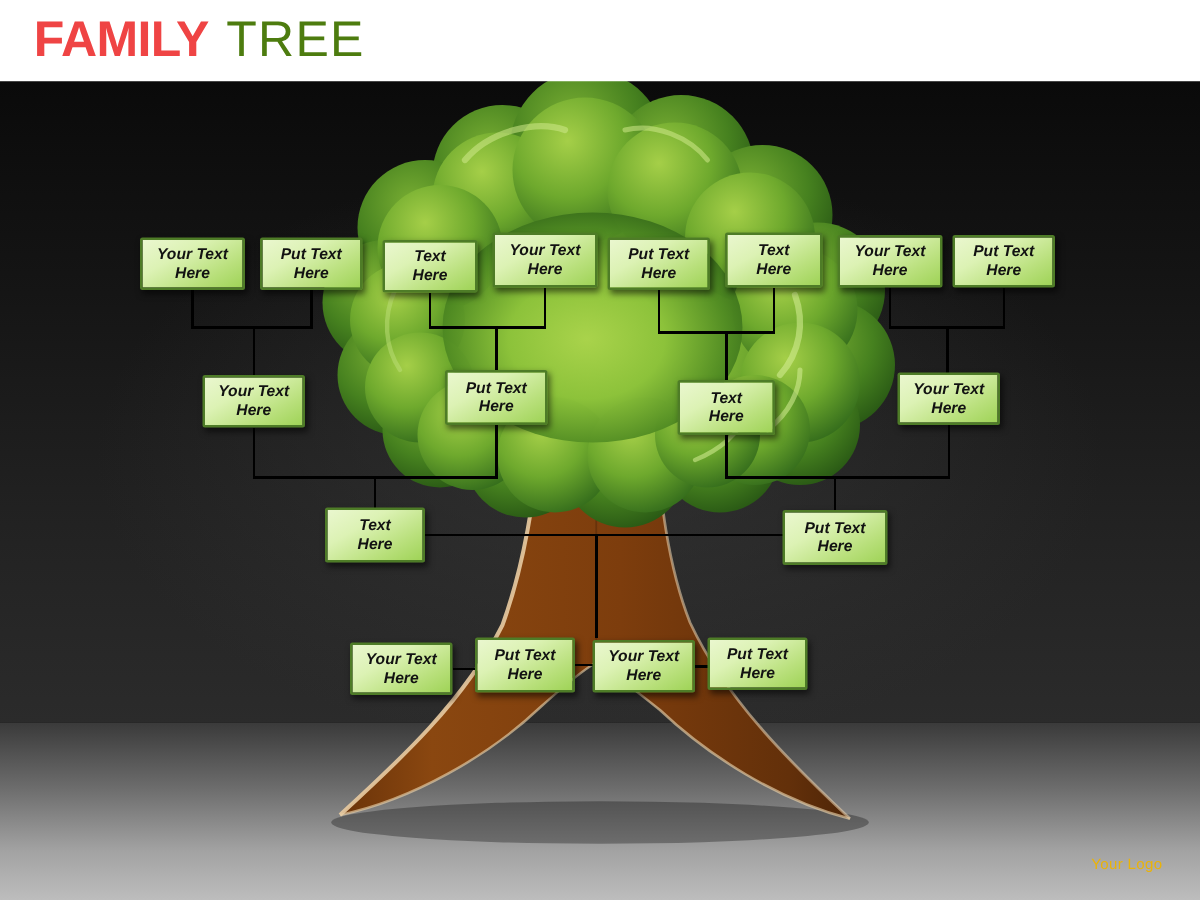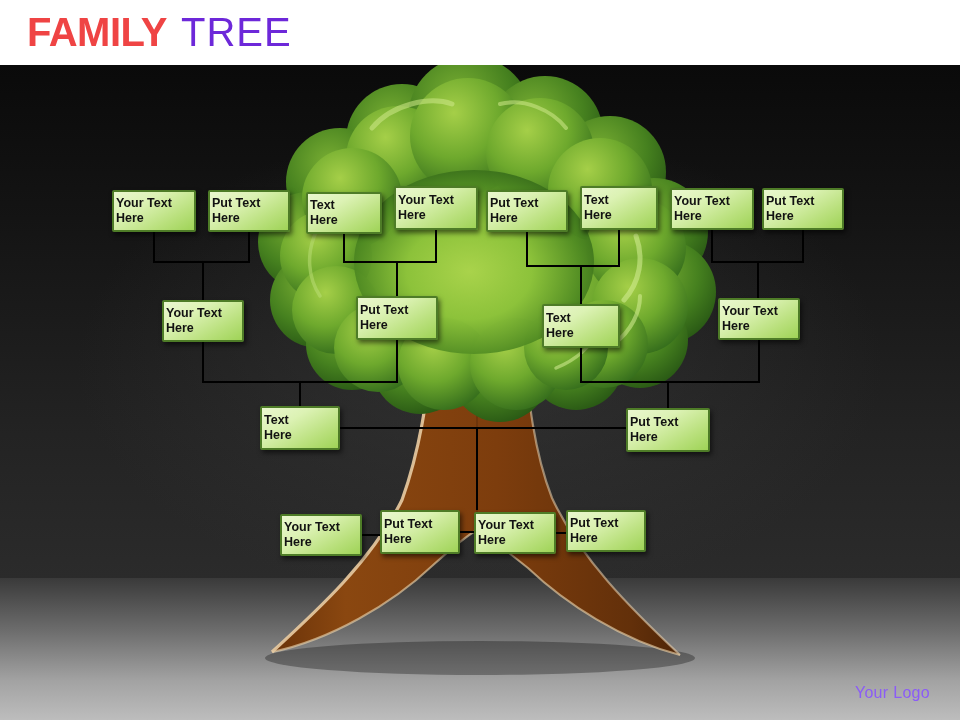--- a/index.html
+++ b/index.html
@@ -17,21 +17,21 @@
   #header {
     position:absolute; left:0; top:0; width:960px; height:65px;
     background:#ffffff; z-index:40;
   }
   #title-wrap {
     position:absolute; left:27px; top:8px;
     font-size:40px; font-weight:bold; letter-spacing:-0.5px;
     white-space:nowrap; line-height:48px;
   }
   #title-main { color:#ef4444; font-weight:bold; }
-  #title-sub  { color:#6d28d9; font-weight:normal; margin-left:14px; letter-spacing:1px;}
+  #title-sub  { color:#4d7c0f; font-weight:normal; margin-left:14px; letter-spacing:1px;}
   
   #bg-dark {
     position:absolute; left:0; top:65px; width:960px; height:513px;
     background:linear-gradient(to bottom,#0a0a0a 0%,#141414 30%,#232323 72%,#2b2b2b 100%);
     z-index:1;
   }
   #bg-floor {
     position:absolute; left:0; top:578px; width:960px; height:142px;
     background:linear-gradient(to bottom,#3a3a3a 0%,#6e6e6e 38%,#a2a2a2 72%,#bdbdbd 100%);
     z-index:1;
@@ -48,31 +48,31 @@
   
   .nbox {
     position:absolute; z-index:20;
     border:2px solid #4e7c27;
     border-radius:2px;
     background:linear-gradient(150deg,#eaf7cf 0%,#dcf2b4 34%,#b9e07c 72%,#9fd357 100%);
     box-shadow:2px 3px 5px rgba(0,0,0,0.55);
     display:flex; align-items:center; justify-content:center;
   }
   .nbox span {
-    display:block; width:100%; 
+    display:block; width:100%; text-align:center;
     font-family:"Liberation Sans", sans-serif;
-    font-weight:bold; 
+    font-weight:bold; font-style:italic;
     font-size:12.5px; line-height:15px; color:#121212;
     white-space:pre-line;
     padding:0 2px;
   }
   
   #logo {
     position:absolute; right:30px; top:684px; z-index:30;
-    font-size:16px; color:#8b5cf6; letter-spacing:0.3px;
+    font-size:12px; color:#eab308; letter-spacing:0.3px;
   }
 </style>
 </head>
 <body>
 
 <div id="slide">
 
   <div id="bg-dark"></div>
   <div id="bg-floor"></div>
   <div id="bg-vignette"></div>

